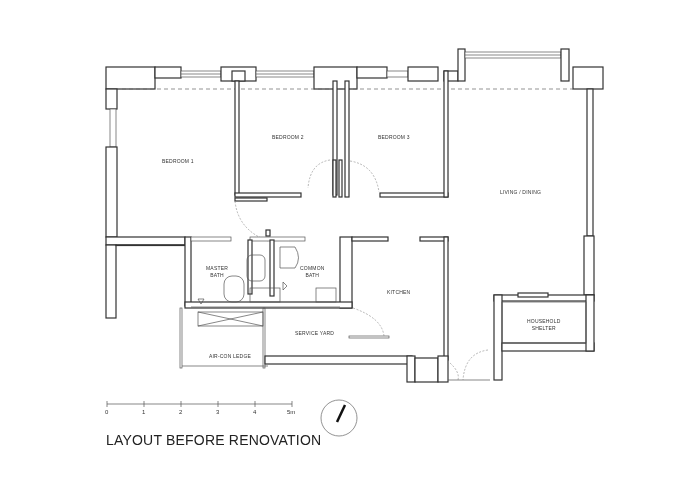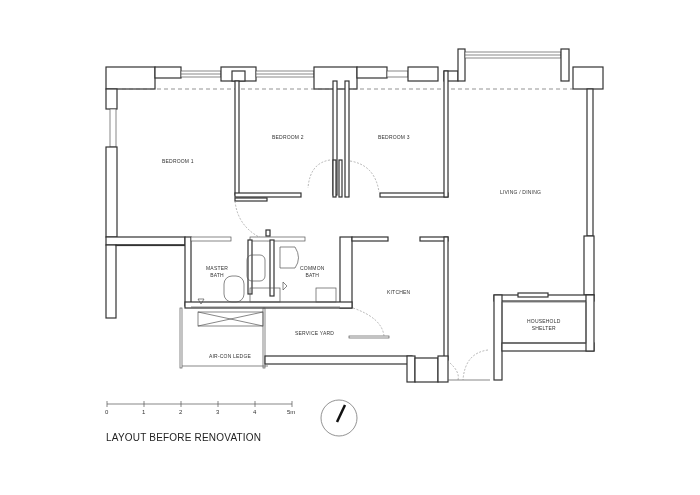--- a/index.html
+++ b/index.html
@@ -5,21 +5,21 @@
   html, body { margin: 0; padding: 0; background: #ffffff; }
   body { width: 700px; height: 495px; position: relative; overflow: hidden; font-family: "Liberation Sans", sans-serif; }
   #plan { position: absolute; left: 0; top: 0; width: 700px; height: 495px; }
   .wall { fill: #ffffff; stroke: #333333; stroke-width: 1.2; }
   .thin { fill: none; stroke: #555555; stroke-width: 0.7; }
   .dash { fill: none; stroke: #666666; stroke-width: 0.7; stroke-dasharray: 4 3; }
   .swing { fill: none; stroke: #888888; stroke-width: 0.6; stroke-dasharray: 2 1.5; }
   .win { fill: #ffffff; stroke: #555555; stroke-width: 0.7; }
   .lbl { position: absolute; font-size: 5px; color: #333333; text-align: center; letter-spacing: 0.2px; white-space: nowrap; }
   .tick-lbl { position: absolute; font-size: 6px; color: #333; }
-  .title { position: absolute; left: 106px; top: 432px; font-size: 10px; color: #222; letter-spacing: 0.2px; }
+  .title { position: absolute; left: 106px; top: 432px; font-size: 14px; color: #222; letter-spacing: 0.2px; }
 </style>
 </head>
 <body>
 
 <svg id="plan" viewBox="0 0 700 495" xmlns="http://www.w3.org/2000/svg">
 
   <g>
     <rect class="wall" x="106" y="67" width="49" height="22"></rect>
     <rect class="wall" x="155" y="67" width="26" height="11"></rect>
     <rect class="win" x="181" y="71" width="40" height="6"></rect>

